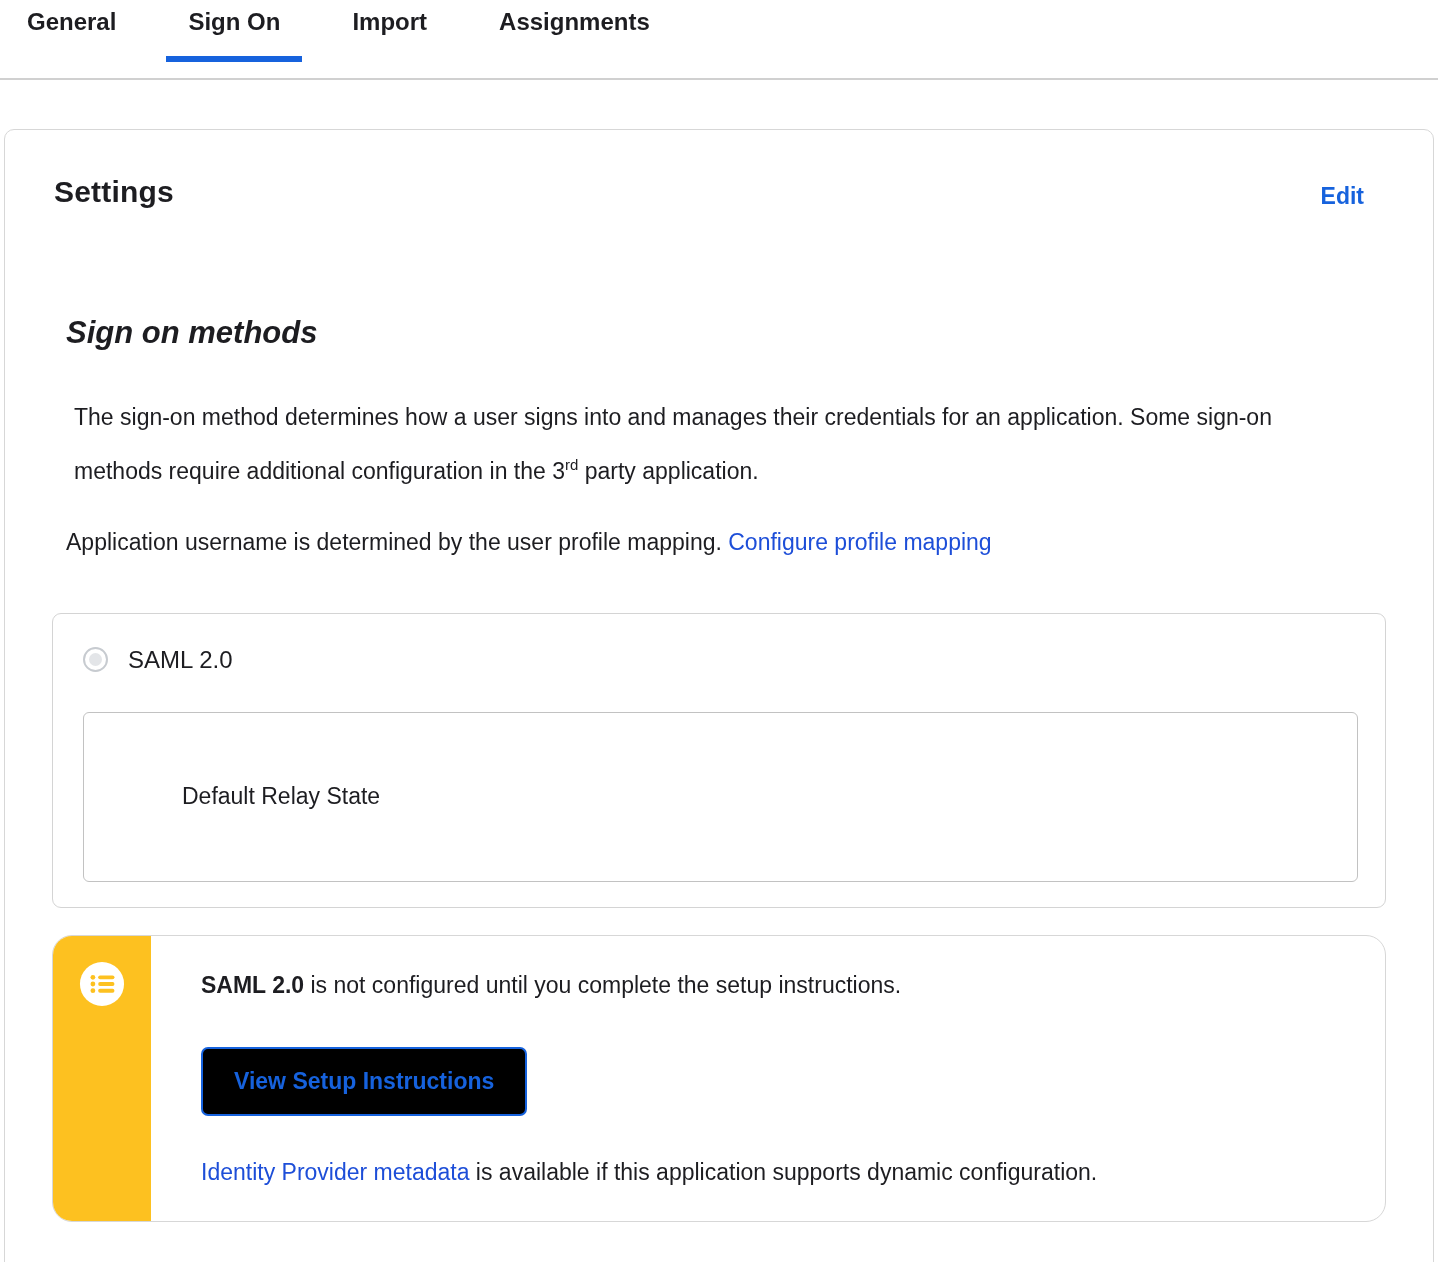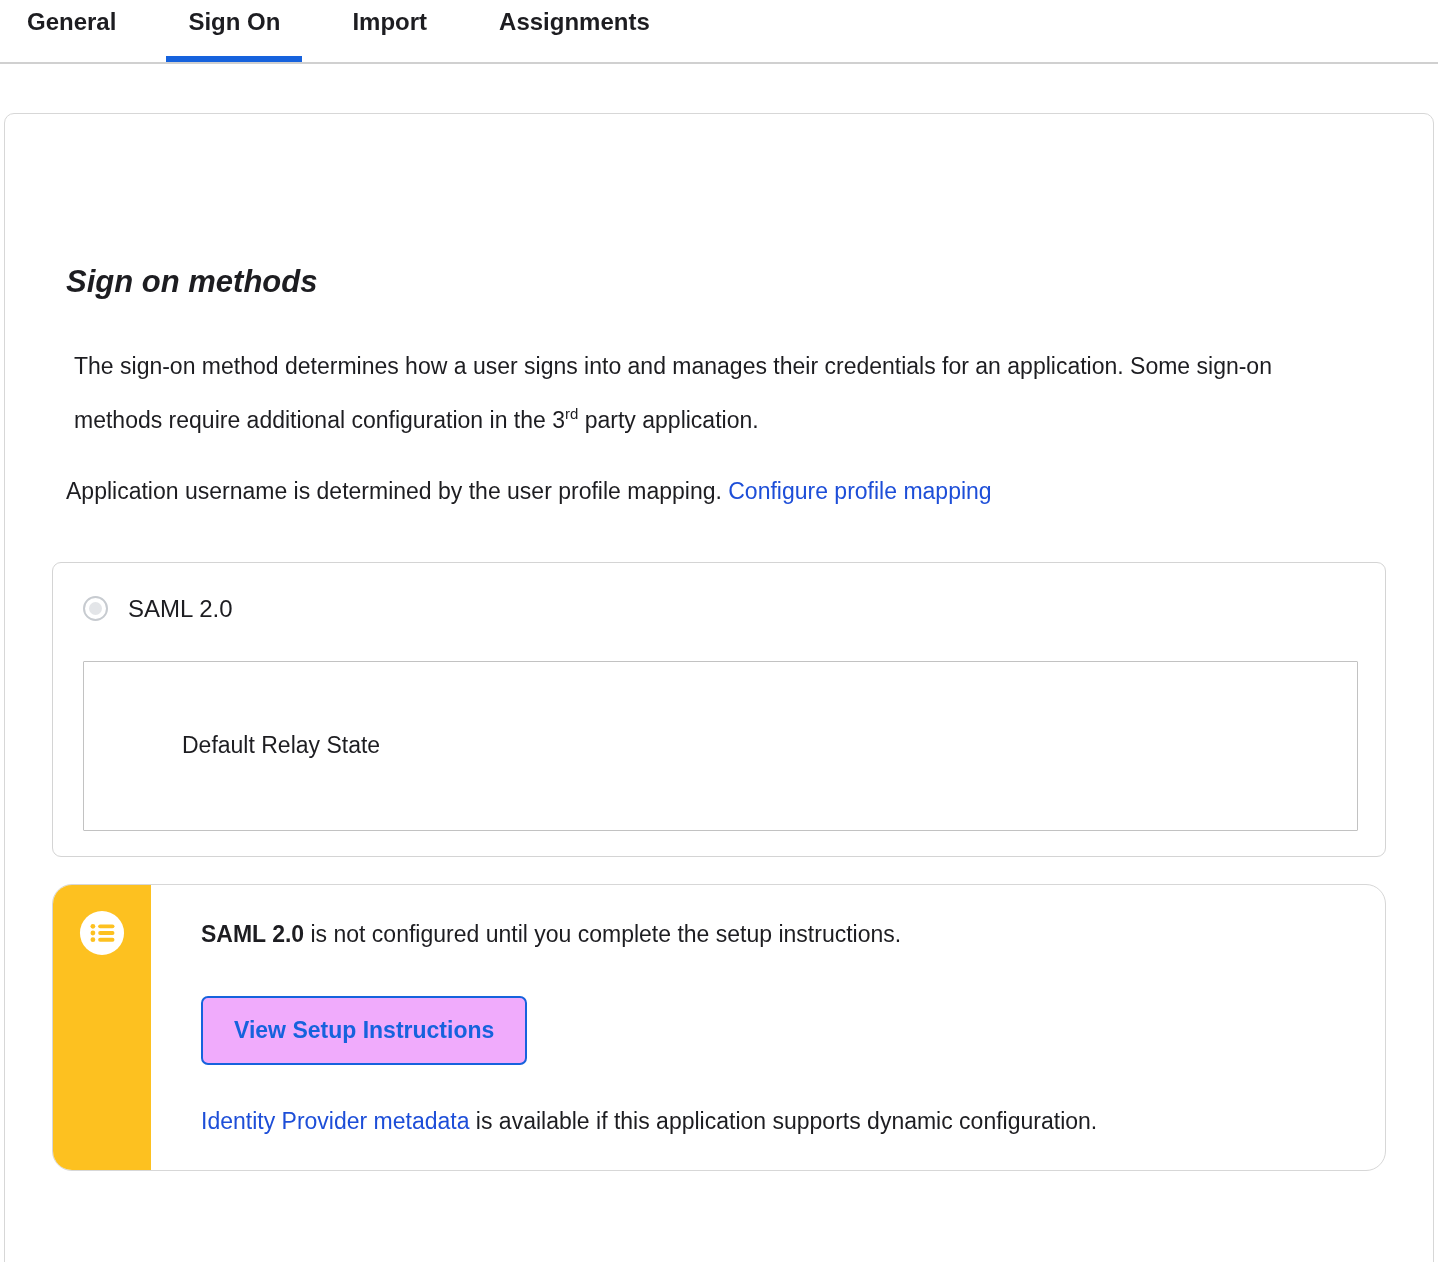--- a/index.html
+++ b/index.html
@@ -10,21 +10,21 @@
     font-family: "Liberation Sans", "DejaVu Sans", sans-serif;
     color: #1d1d21;
   }
 
   
   .tabbar {
     display: flex;
     align-items: flex-start;
     padding-left: 5px;
     border-bottom: 2px solid #d0d0d0;
-    height: 64px;
+    height: 80px;
   }
   .tab {
     font-size: 24px;
     font-weight: 700;
     color: #1d1d21;
     padding: 8px 22px 24px 22px;
     margin-right: 28px;
     cursor: pointer;
     position: relative;
     white-space: nowrap;
@@ -122,21 +122,21 @@
   }
   .radio-label {
     margin-left: 20px;
     font-size: 24px;
     color: #1d1d21;
   }
   .relay-box {
     margin-top: 38px;
     height: 170px;
     border: 1px solid #c2c2c2;
-    border-radius: 1px;
+    border-radius: 6px;
     display: flex;
     align-items: center;
     padding-left: 98px;
   }
   .relay-label {
     font-size: 23px;
     color: #1d1d21;
   }
 
   
@@ -161,21 +161,21 @@
     padding: 36px 40px 34px 50px;
   }
   .callout-message {
     font-size: 23px;
     color: #1d1d21;
   }
   .callout-message strong { font-weight: 700; }
   .setup-btn {
     margin-top: 48px;
     display: inline-block;
-    background: #f0abfc;
+    background: #000000;
     border: 2px solid #1662dd;
     border-radius: 7px;
     color: #1662dd;
     font-size: 23px;
     font-weight: 700;
     font-family: inherit;
     padding: 19px 31px;
     cursor: pointer;
   }
   .callout-footer {
@@ -189,20 +189,24 @@
 
 <nav class="tabbar">
   <div class="tab">General</div>
   <div class="tab active">Sign On</div>
   <div class="tab">Import</div>
   <div class="tab">Assignments</div>
 </nav>
 
 <section class="card">
 
+  <div class="card-header">
+    <h1 class="card-title">Settings</h1>
+    <a class="edit-link">Edit</a>
+  </div>
 
   <h2 class="section-heading">Sign on methods</h2>
 
   <p class="para para-1"><span>The sign-on method determines how a user signs into and manages their credentials for an application. Some sign-on methods require additional configuration in the 3</span><sup>rd</sup><span> party application.</span></p>
 
   <p class="para para-2"><span>Application username is determined by the user profile mapping. </span><a class="text-link">Configure profile mapping</a></p>
 
   <div class="method-box">
     <div class="radio-row">
       <span class="radio"></span>

